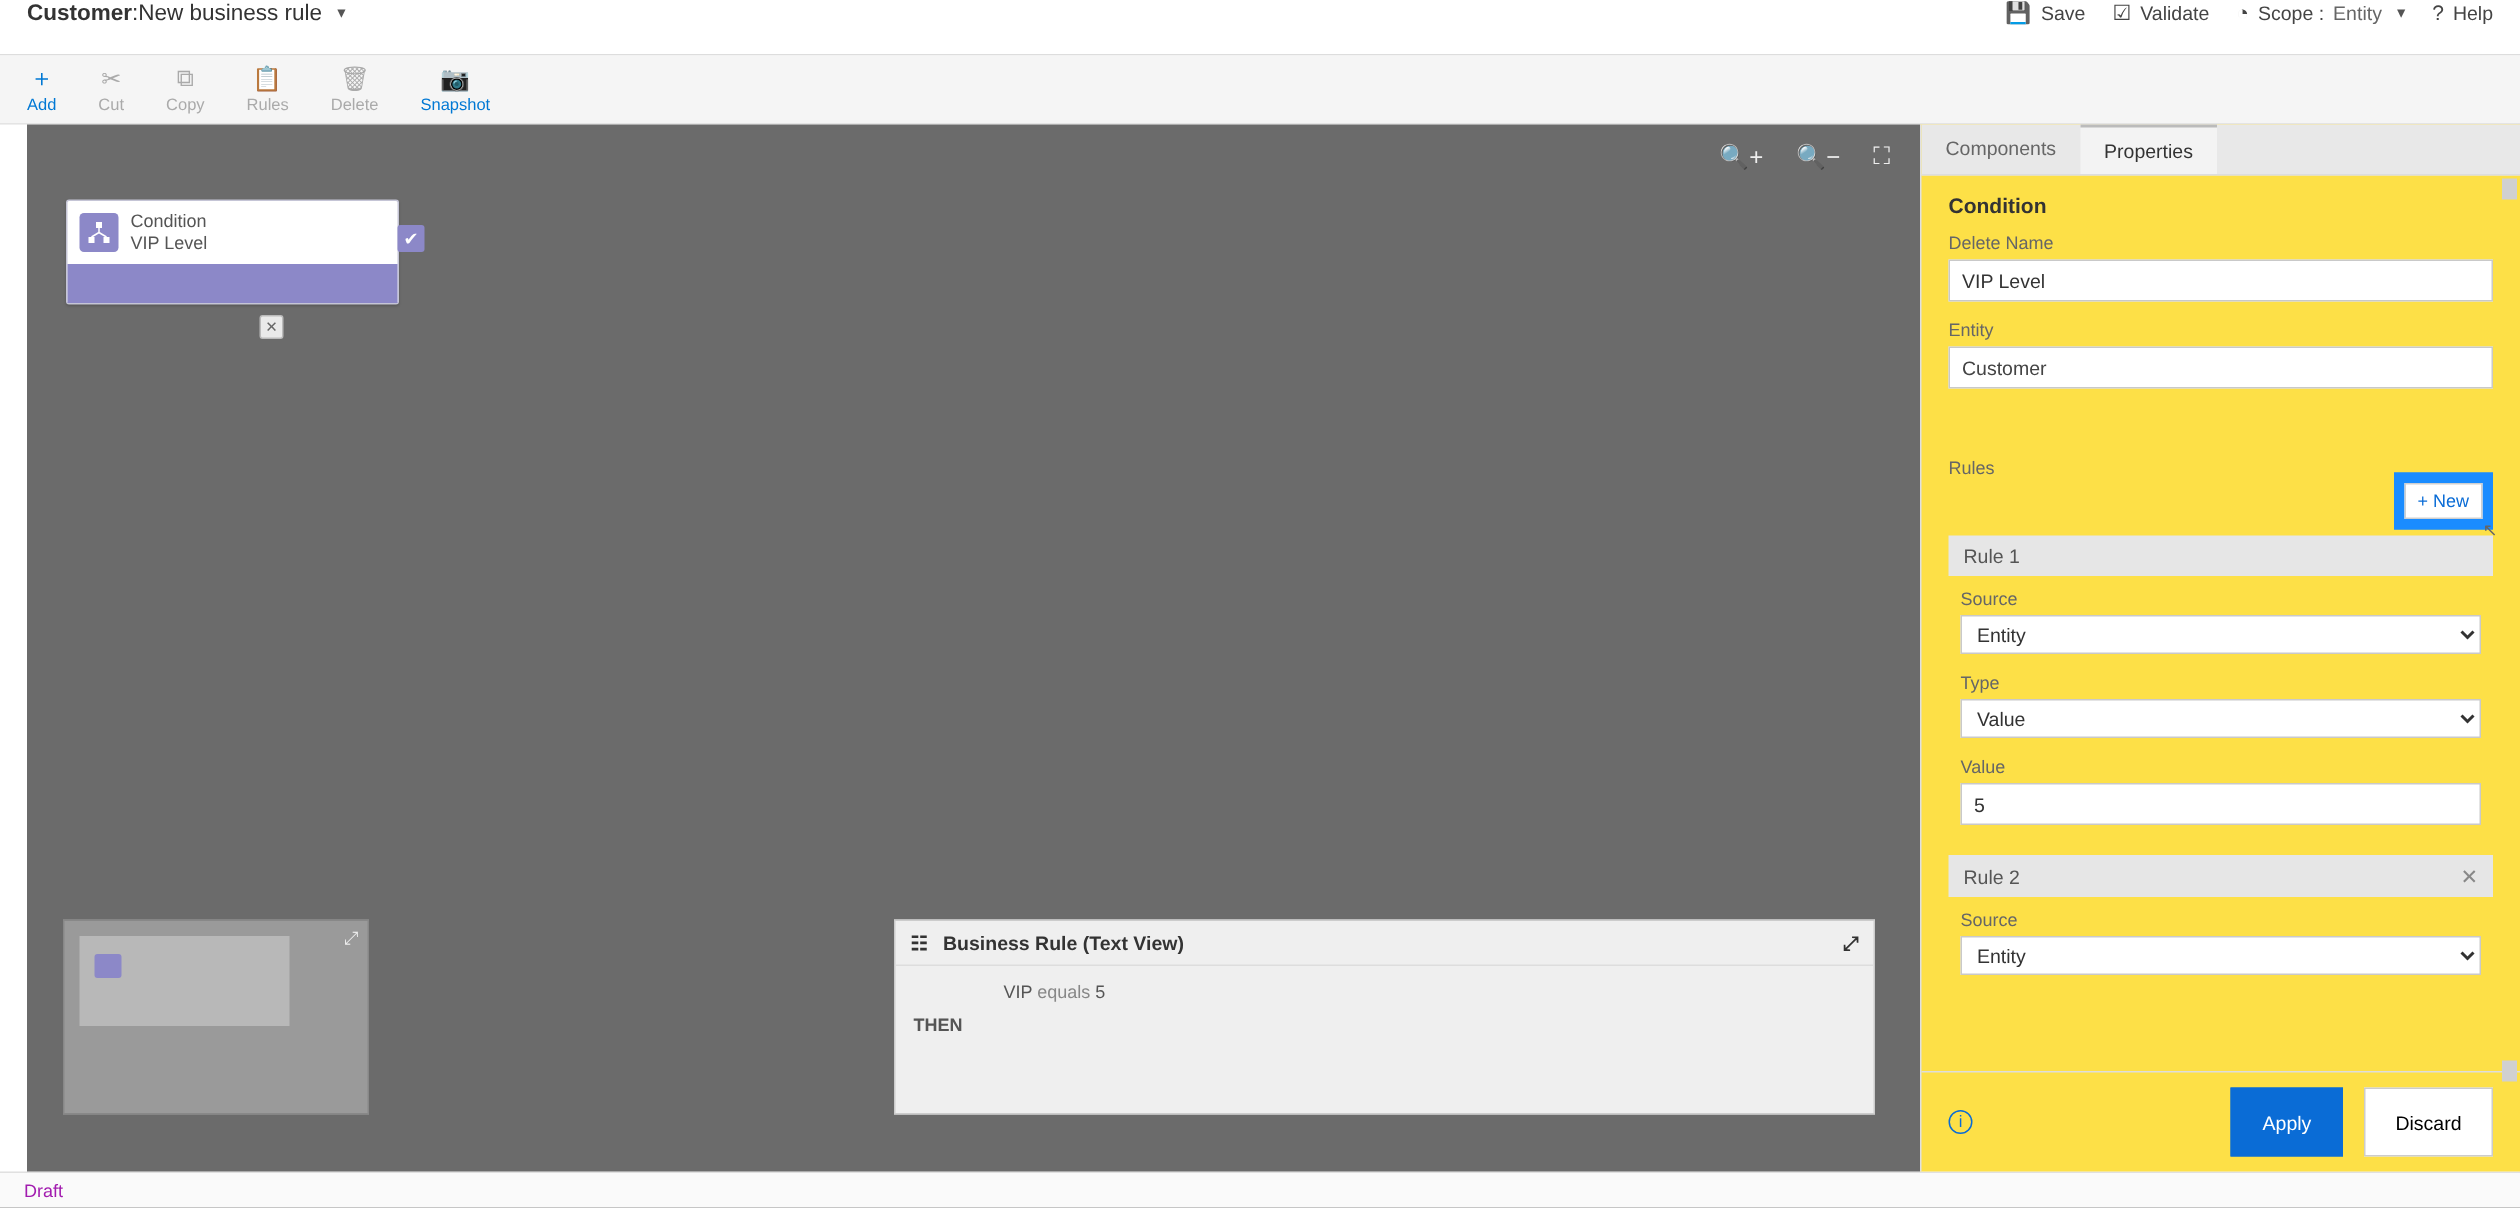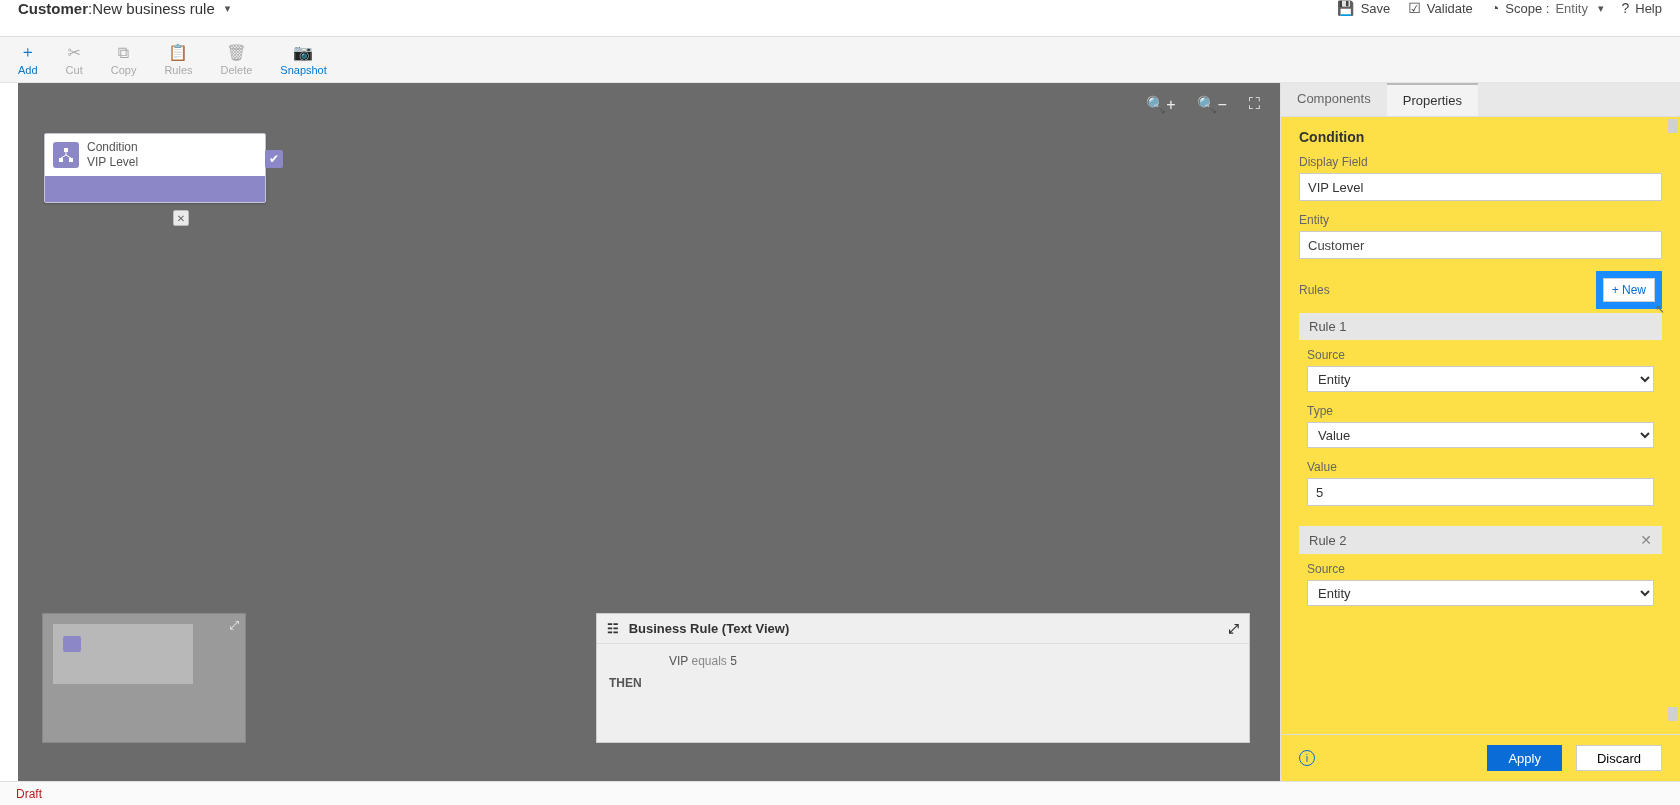--- a/index.html
+++ b/index.html
@@ -62,39 +62,39 @@
   .tab { padding: 8px 16px; font-size: 13px; color: #666; cursor: pointer; }
   .tab.active { background: #f3f3f3; color: #333; border-top: 2px solid #bbb; }
   .props { flex: 1; overflow-y: auto; padding: 12px 18px 4px 18px; position: relative; }
   .props h3 { font-size: 14px; font-weight: 600; color: #333; margin-bottom: 10px; }
   .fld { margin-bottom: 12px; }
   .fld label { display: block; font-size: 12px; color: #666; margin-bottom: 4px; }
   .fld input.txt { width: 100%; height: 28px; border: 1px solid #c9c9c9; padding: 0 8px; font-size: 13px; background: #fff; color: #333; }
   .fld input.ro { background: #fff; color: #444; }
   .rules-hd { display: flex; justify-content: space-between; align-items: center; margin: 8px 0 4px; }
   .rules-hd span { font-size: 12px; color: #666; }
-  .newbtn-wrap { border: 3px solid #1a8cff; padding: 4px; background: #1a8cff; position: relative; }
+  .newbtn-wrap { border: 3px solid #1a8cff; padding: 4px; background: #1a8cff; position: relative; margin-top: 44px; }
   .newbtn { background: #fff; color: #0a6cd6; font-size: 12px; padding: 4px 8px; border: 1px solid #cfcfcf; cursor: pointer; }
   .cursor-img { position: absolute; right: -6px; bottom: -10px; font-size: 14px; color: #000; pointer-events: none; }
   .rule-sec { background: #e6e6e6; padding: 6px 10px; font-size: 13px; color: #555; margin-bottom: 8px; display: flex; justify-content: space-between; align-items: center; }
   .rule-x { color: #888; font-size: 14px; cursor: pointer; }
   .sel { width: 100%; height: 26px; border: 1px solid #c9c9c9; background: #fff; font-size: 13px; color: #333; padding: 0 6px; }
   .rule-body { padding: 0 8px 8px 8px; }
   .footer-btns { border-top: 1px solid #ddd; padding: 10px 18px; display: flex; align-items: center; gap: 14px; }
   .info-i { width: 16px; height: 16px; border: 1.5px solid #0a6cd6; border-radius: 50%; color: #0a6cd6; font-size: 11px; display: flex; align-items: center; justify-content: center; margin-right: auto; }
-  .btn { height: 26px; padding: 0 20px; font-size: 13px; border: 1px solid #ccc; background: #fff; cursor: pointer; }
+  .btn { height: 46px; padding: 0 20px; font-size: 13px; border: 1px solid #ccc; background: #fff; cursor: pointer; }
   .btn.primary { background: #0a6cd6; color: #fff; border-color: #0a6cd6; }
 
   
   .side-scroll { position: absolute; right: 2px; top: 36px; bottom: 60px; width: 10px; }
   .side-scroll .thumb-top { position: absolute; top: 0; width: 10px; height: 14px; background: #d0d0d0; }
   .side-scroll .thumb-bot { position: absolute; bottom: 0; width: 10px; height: 14px; background: #d0d0d0; }
 
   
-  .status { height: 24px; border-top: 1px solid #e0e0e0; display: flex; align-items: center; padding: 0 16px; font-size: 12px; color: #b91c1c; background: #fafafa; }
+  .status { height: 24px; border-top: 1px solid #e0e0e0; display: flex; align-items: center; padding: 0 16px; font-size: 12px; color: #a21caf; background: #fafafa; }
 
   svg.tree { width: 16px; height: 16px; }
 </style>
 </head>
 <body>
 
 <div class="header">
   <div class="header-left">
     <span class="entity-label">
       <span class="ent-name">Customer</span>:<span>New business rule</span>
@@ -213,21 +213,21 @@
   <div class="side">
     <div class="tabs">
       <div class="tab">Components</div>
       <div class="tab active">Properties</div>
     </div>
 
     <div class="props">
       <h3>Condition</h3>
 
       <div class="fld">
-        <label>Display Field</label>
+        <label>Delete Name</label>
         <input class="txt" value="VIP Level" style="">
       </div>
 
       <div class="fld">
         <label>Entity</label>
         <input class="txt ro" readonly="" value="Customer" style="">
       </div>
 
       <div class="rules-hd">
         <span>Rules</span>

